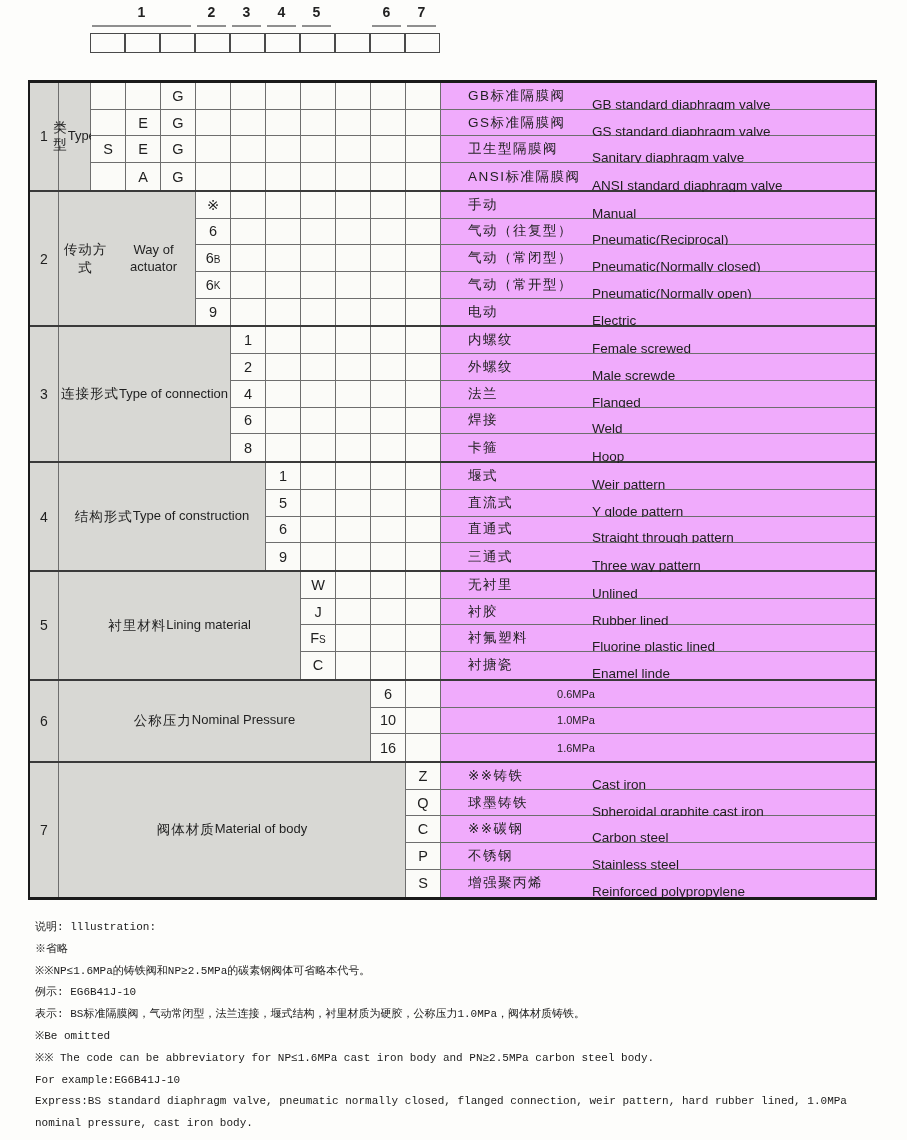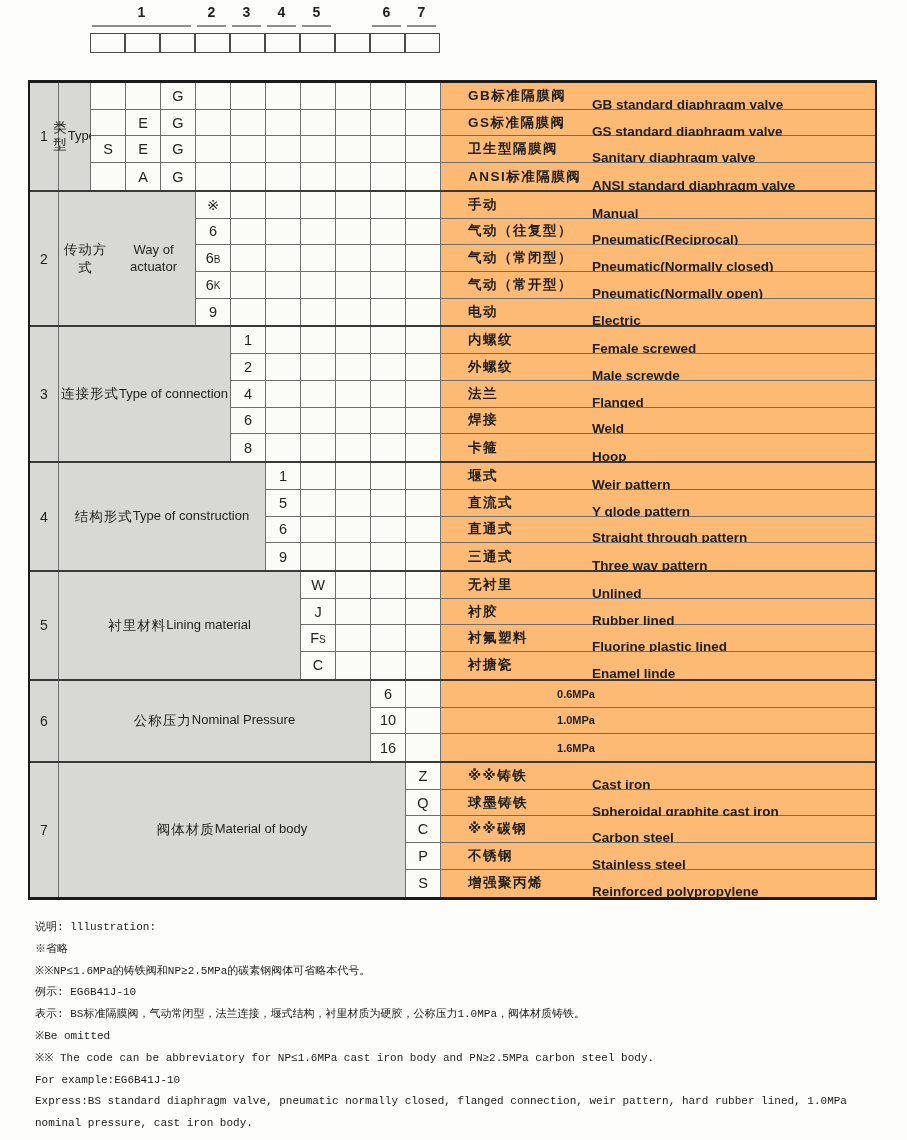--- a/index.html
+++ b/index.html
@@ -59,21 +59,21 @@
     border-bottom:1px solid var(--line-thin);box-sizing:border-box;
   }
   .row:last-child{border-bottom:none;}
   .codecell,.emptycell{
     width:35px;flex:0 0 35px;border-right:1px solid var(--line-thin);
     display:flex;align-items:center;justify-content:center;
     font-size:14.5px;box-sizing:border-box;background:#fbfbf8;
   }
   .codecell .sub{font-size:10px;line-height:1;margin-top:3px;}
   .desccell{
-    flex:1 1 auto;position:relative;background:#fdba74;font-weight:bold;
+    flex:1 1 auto;position:relative;background:#f0abfc;
   }
   .desccell .zh{
     position:absolute;left:27px;top:50%;transform:translateY(-50%);
     font-size:13.5px;letter-spacing:1.5px;white-space:nowrap;
   }
   .desccell .en{
     position:absolute;left:151px;top:50%;transform:translateY(-50%);
     font-size:13.5px;white-space:nowrap;margin-top:8px;
   }
   .desccell .center{

